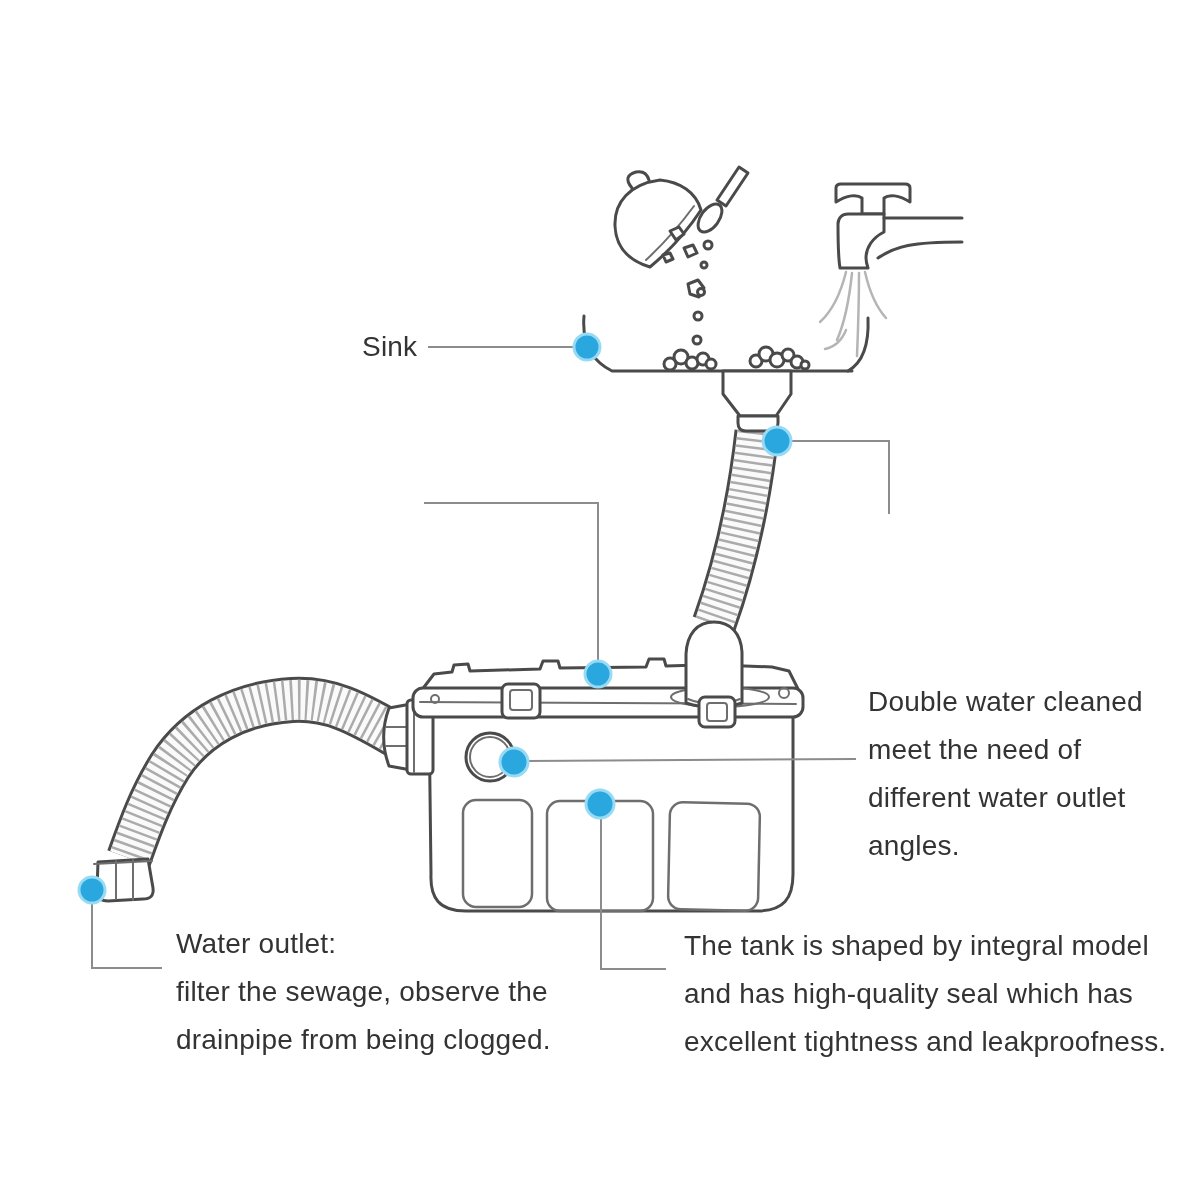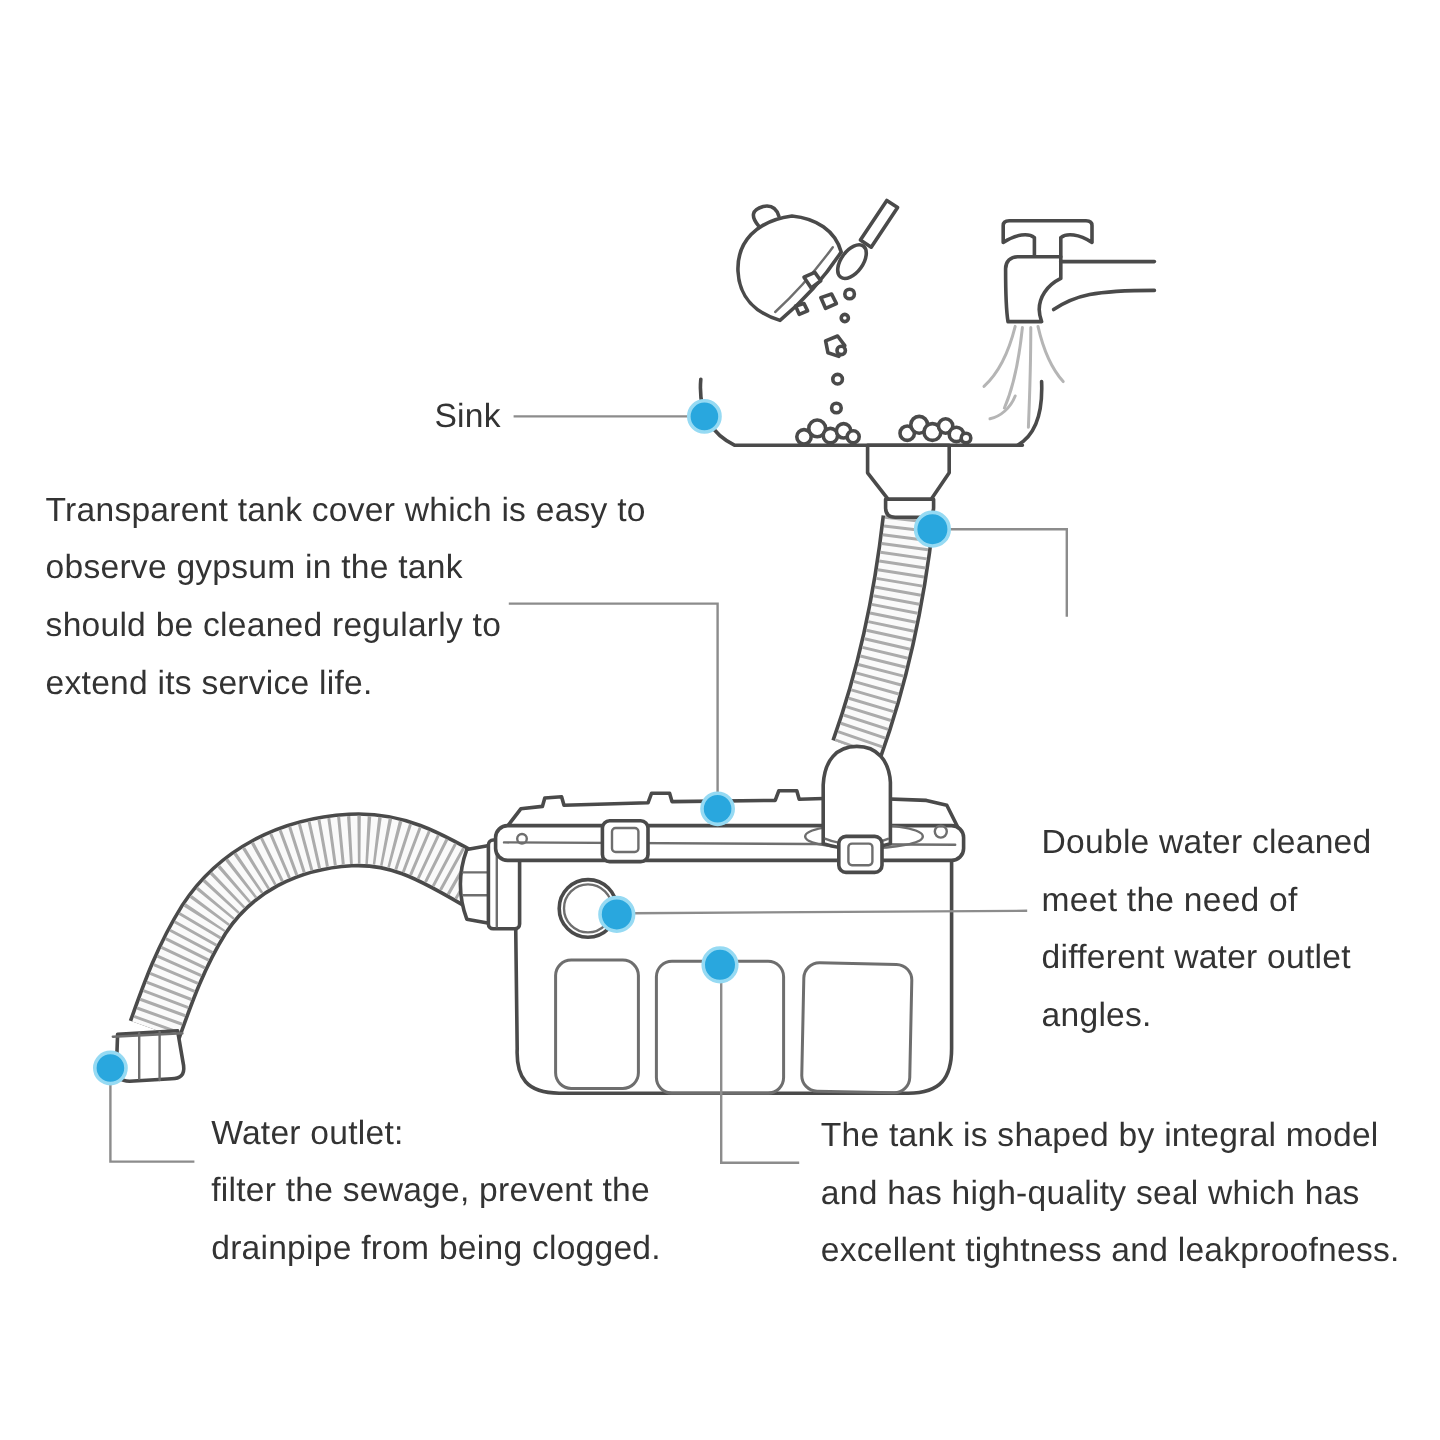--- a/index.html
+++ b/index.html
@@ -177,27 +177,23 @@
       <circle class="marker" cx="587" cy="347" r="13"></circle>
       <circle class="marker" cx="777" cy="441" r="14"></circle>
       <circle class="marker" cx="598" cy="674" r="13"></circle>
       <circle class="marker" cx="514" cy="762" r="14"></circle>
       <circle class="marker" cx="600" cy="804" r="14"></circle>
       <circle class="marker" cx="92" cy="890" r="13"></circle>
     </g>
   </svg>
 
   <div class="ann a-sink">Sink</div>
-  <div class="ann a-cover">Transparent tank cover which is easy to
-observe gypsum in the tank
-should be cleaned regularly to
-extend its service life.</div>
   <div class="ann a-double">Double water cleaned
 meet the need of
 different water outlet
 angles.</div>
   <div class="ann a-outlet">Water outlet:
-filter the sewage, prevent the
+filter the sewage, observe the
 drainpipe from being clogged.</div>
   <div class="ann a-tank">The tank is shaped by integral model
 and has high-quality seal which has
 excellent tightness and leakproofness.</div>
 </div>
 
 </body></html>

